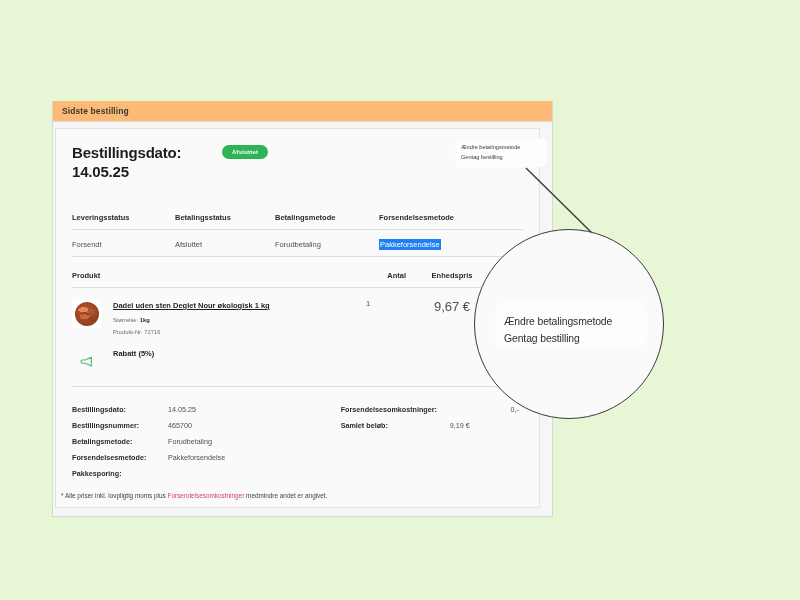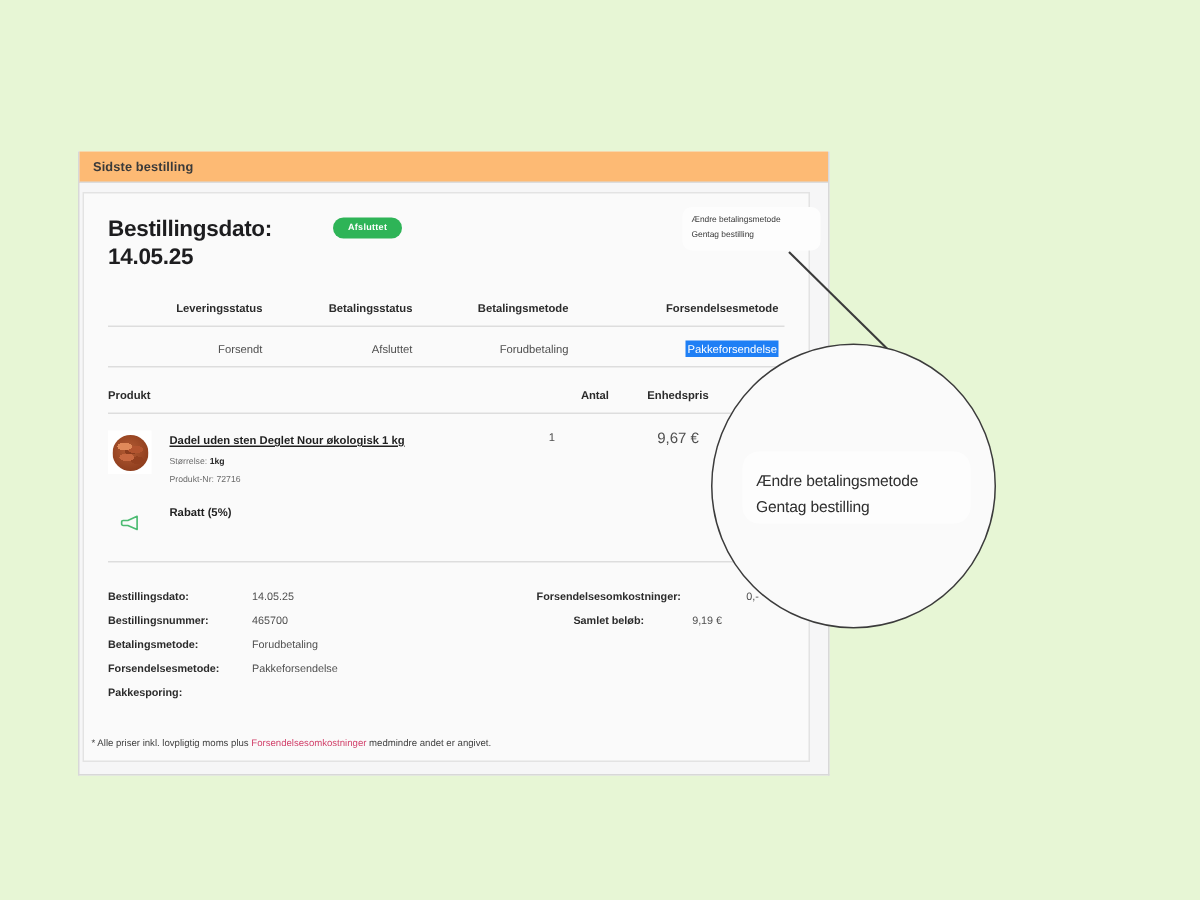--- a/index.html
+++ b/index.html
@@ -58,21 +58,21 @@
     padding: 4px 10px; border-radius: 9px;
     letter-spacing: .2px;
   }
   .order-no {
     margin-top: 11px;
     font-size: 7.5px; color: #4a4a4a;
   }
   .order-no b { color: #2b2b2b; font-weight: bold; }
 
   
-  .status-table { margin-top: 20px; text-align: right; }
+  .status-table { margin-top: 32px; }
   .status-row { display: flex; }
   .status-row .c { font-size: 7.5px; }
   .status-row .c:nth-child(1) { width: 103px; }
   .status-row .c:nth-child(2) { width: 100px; }
   .status-row .c:nth-child(3) { width: 104px; }
   .status-row .c:nth-child(4) { width: 140px; }
   .status-head .c { font-weight: bold; color: #2b2b2b; }
   .status-body { margin-top: 10px; }
   .status-body .c { color: #4f4f4f; }
   .hr { height: 1px; background: #dddddd; margin-top: 7px; }
@@ -110,37 +110,37 @@
   .prod-name {
     font-size: 7.5px; font-weight: bold; color: #1f1f1f;
     line-height: 11.5px; max-width: 180px; text-decoration: underline;
   }
   .prod-meta {
     font-size: 5.8px; color: #6b6b6b; margin-top: 5px;
   }
   .prod-meta b { color: #2b2b2b; font-weight: bold; }
   .prod-meta.second { margin-top: 6px; }
   .prod-antal { width: 76px; text-align: center; font-size: 7.5px; color: #4f4f4f; }
-  .prod-pris  { width: 92px; text-align: center; font-size: 10px; color: #4f4f4f; }
+  .prod-pris  { width: 92px; text-align: center; font-size: 13px; color: #4f4f4f; }
 
   
   .disc-row { display: flex; align-items: flex-start; margin-top: 14px; }
   .disc-icon-box { width: 29px; display: flex; justify-content: center; padding-top: 4px; }
   .disc-label { margin-left: 12px; font-size: 7.5px; font-weight: bold; color: #1f1f1f; }
 
   
   .summary { display: flex; margin-top: 18px; }
   .sum-left { width: 280px; }
   .sum-line { display: flex; margin-bottom: 7px; }
   .sum-key {
     width: 96px; font-size: 7.2px; font-weight: bold; color: #2b2b2b;
   }
   .sum-val { font-size: 7.2px; color: #4f4f4f; }
   .sum-right { width: 190px; }
-  .sum-rline { display: flex; justify-content: center; margin-bottom: 7px; }
+  .sum-rline { display: flex; justify-content: flex-start; margin-bottom: 7px; gap: 30px; }
   .sum-rkey { font-size: 7.2px; font-weight: bold; color: #2b2b2b; }
   .sum-rval { width: 52px; text-align: right; font-size: 7.2px; color: #4f4f4f; }
   .sum-rval.bold { font-weight: normal; }
 
   
   #footnote {
     position: absolute;
     left: 8px; top: 391px;
     width: 485px;
     font-size: 6.4px; color: #3f3f3f;

